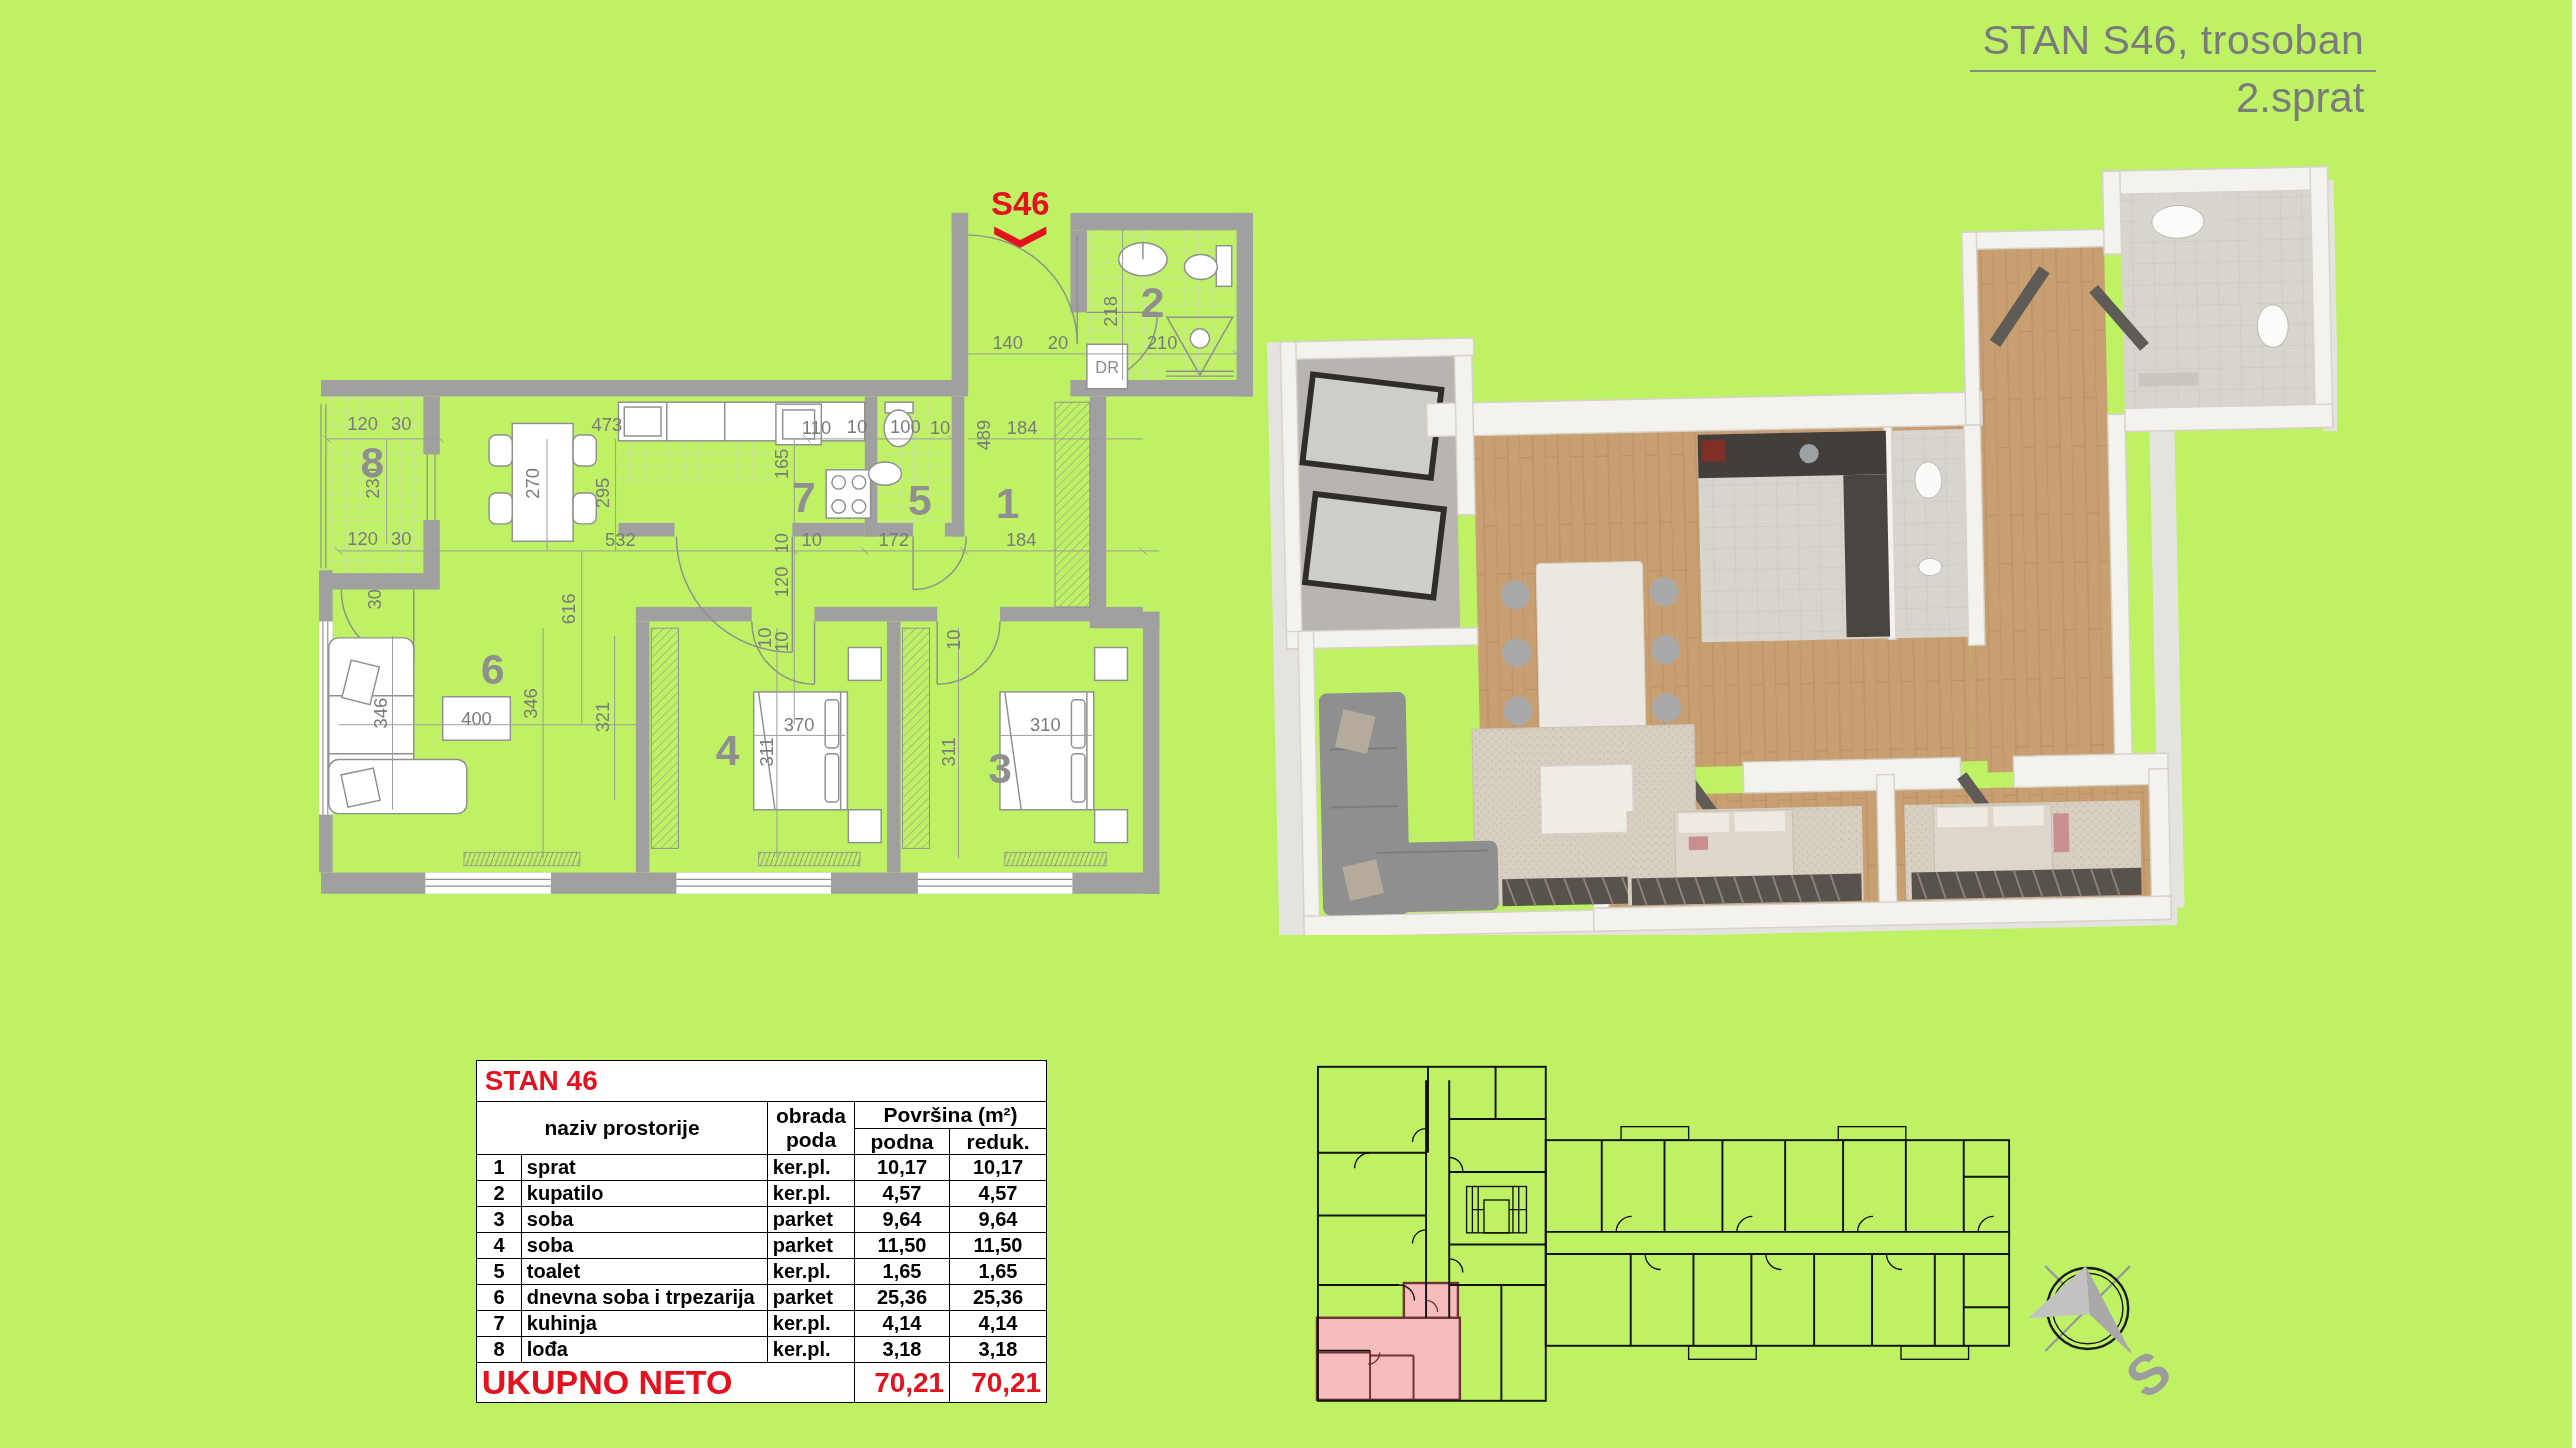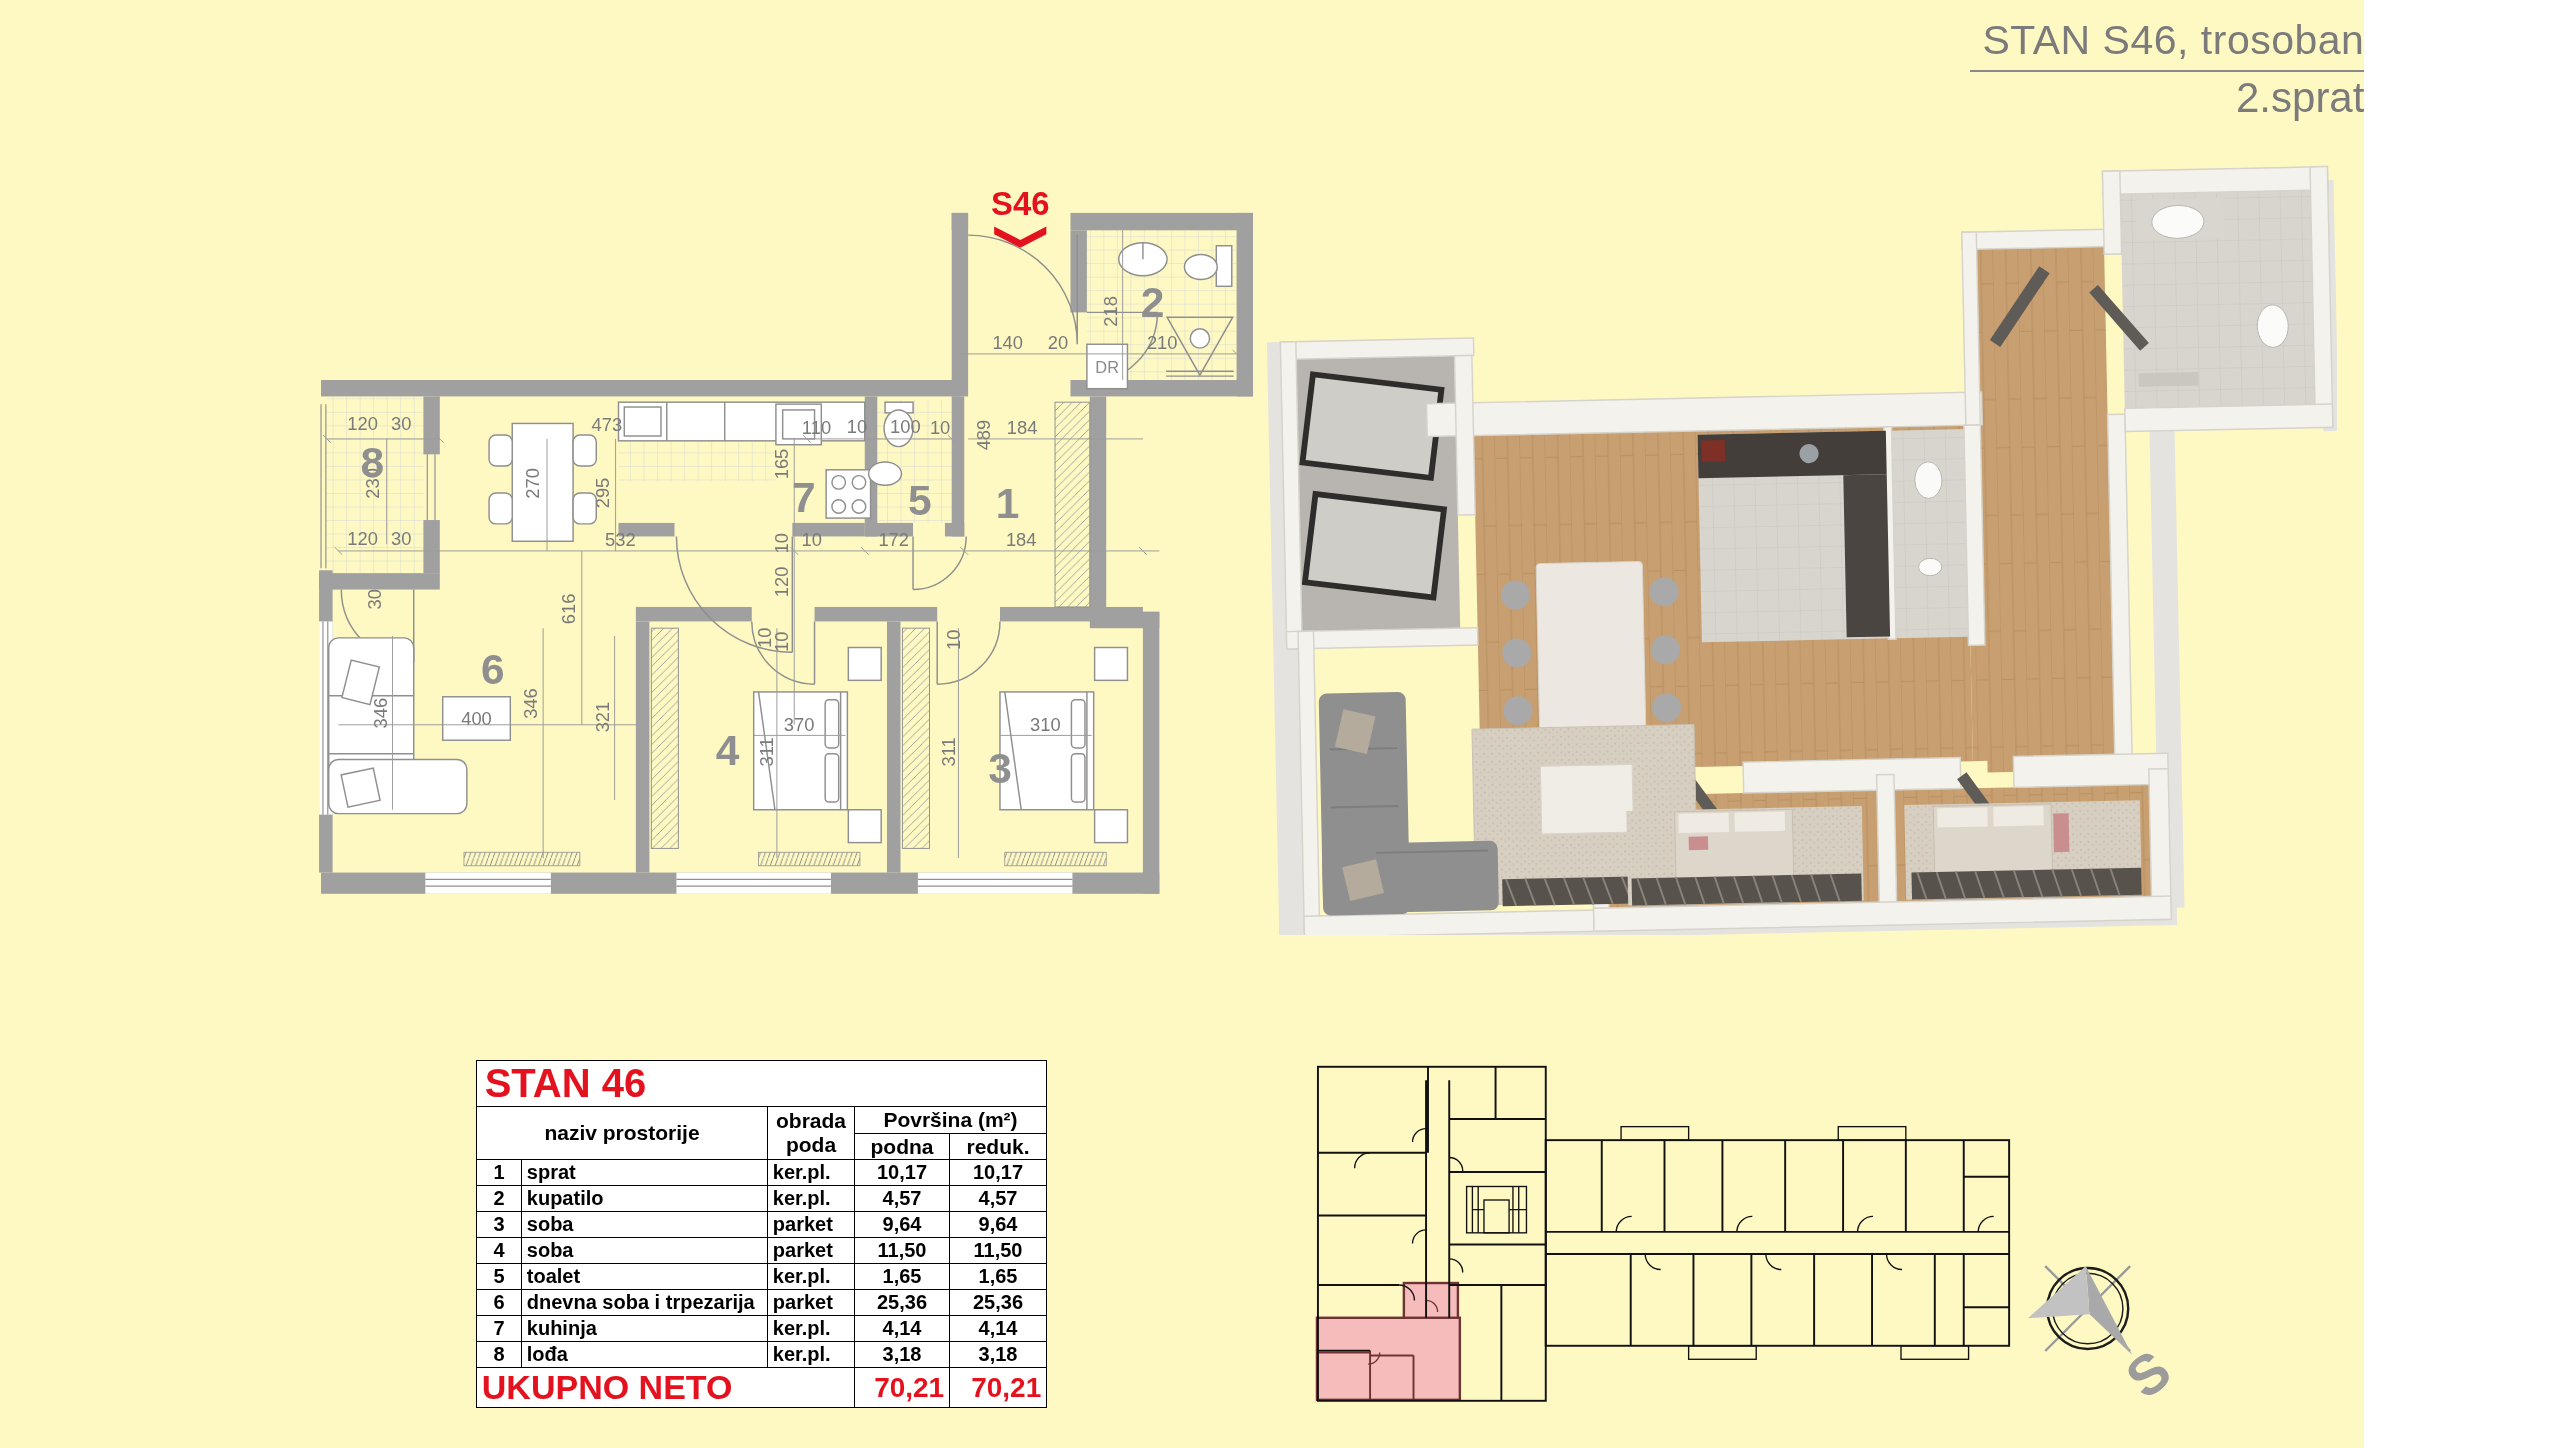--- a/index.html
+++ b/index.html
@@ -1,31 +1,31 @@
 <!DOCTYPE html>
 <html><head>
 <meta charset="utf-8">
 <style>
   html,body{margin:0;padding:0;background:#ffffff;}
-  .page{position:relative;width:2364px;height:1449px;background:#fef9c3;
+  .page{position:relative;width:2572px;height:1449px;background:#bef264;
         font-family:"Liberation Sans",sans-serif;overflow:hidden;}
   .abs{position:absolute;}
 
   
   .title-block{left:1970px;top:17.4px;width:406px;}
   .title-main{font-size:41px;color:#7b7b7b;text-align:right;padding-right:11.6px;letter-spacing:0.5px;}
   .title-rule{height:0;border-top:2.9px solid #8a8a8a;margin:5.8px 0 1.9px 0;}
   .title-sub{font-size:42px;color:#7b7b7b;text-align:right;padding-right:11.6px;}
 
   
   .tbl{left:476px;top:1060px;width:570px;border-collapse:collapse;table-layout:fixed;
        border:1.9px solid #000;background:#fff;}
   .tbl td{border:1px solid #000;color:#000;font-weight:bold;font-size:20px;
           padding:0 4.8px;overflow:hidden;white-space:nowrap;}
-  .tbl .title-row td{font-size:40px;color:#e4121e;height:40px;padding-left:7.7px;margin-left:28px;}
+  .tbl .title-row td{font-size:28px;color:#e4121e;height:40px;padding-left:7.7px;margin-left:28px;}
   .tbl .hdr td{text-align:center;font-size:21px;vertical-align:middle;}
   .tbl .hdr .obrada div{line-height:24px;}
   .tbl tbody td{height:25px;}
   .tbl td.c0{text-align:center;}
   .tbl td.c3,.tbl td.c4{text-align:center;}
   .tbl .total-row td{color:#e4121e;height:29px;}
   .tbl .total-row .lbl{font-size:34px;}
   .tbl .total-row .val{font-size:28px;text-align:right;}
 
   svg text{font-family:"Liberation Sans",sans-serif;}

